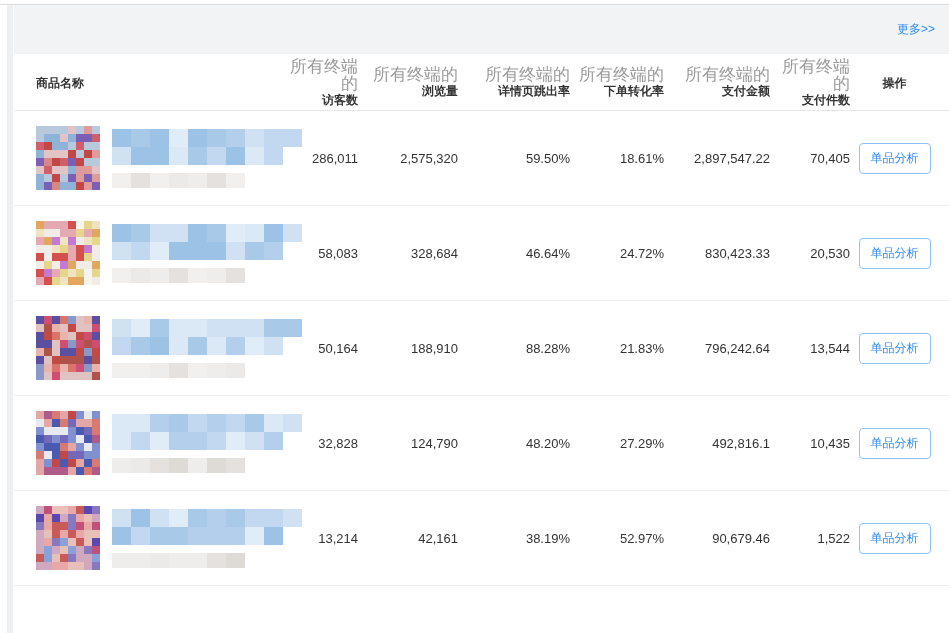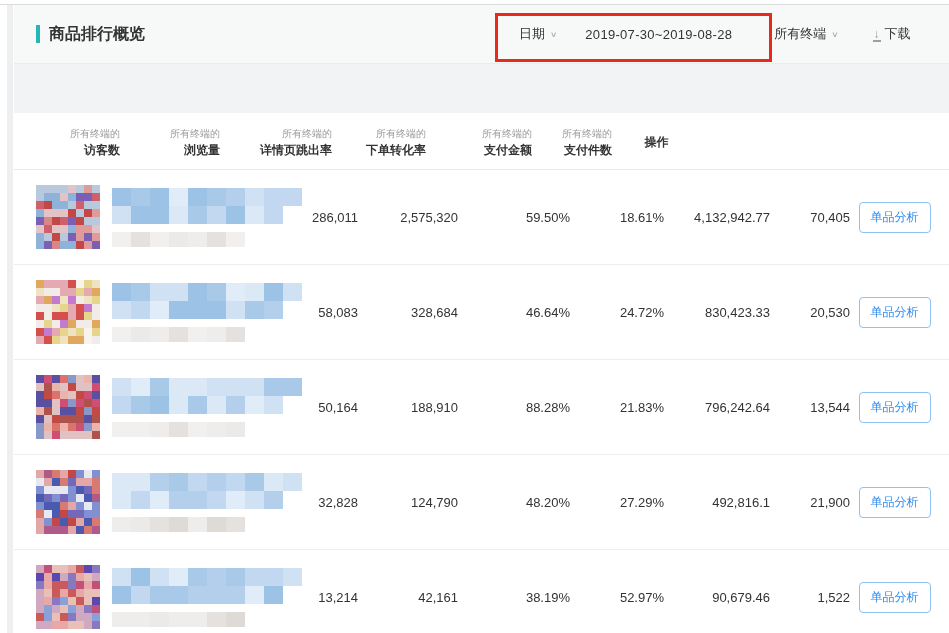--- a/index.html
+++ b/index.html
@@ -35,21 +35,21 @@
   .tab.t2 { width:173px; }
   .tab-spacer { flex:1; }
   .more-link { display:flex; align-items:center; padding-right:14px;
     color:var(--tabblue,#2d8cf0); font-size:12px; cursor:pointer; }
 
   
   .t-head { display:flex; align-items:center; padding:10px 10px 8px 22px; height:57px;
     border-bottom:1px solid #e8e8e8; }
   .col-product { width:238px; font-size:12px; font-weight:bold; color:#333; }
   .hcol { text-align:right; }
-  .hcol .group { font-size:10px; color:#9b9b9b; line-height:17px; }
+  .hcol .group { font-size:17px; color:#9b9b9b; line-height:17px; }
   .hcol .label { font-size:12px; font-weight:bold; color:#333; line-height:17px; }
   .col-op { width:89px; text-align:center; font-size:12px; font-weight:bold; color:#333; }
   .w0{width:84px}.w1{width:100px}.w2{width:112px}.w3{width:94px}.w4{width:106px}.w5{width:80px}
 
   .row { display:flex; align-items:center; height:95px; padding:0 10px 0 22px;
     border-bottom:1px solid #eeeeee; }
   .cell-product { width:238px; display:flex; align-items:center; }
   .thumb { width:64px; height:64px; flex:none; margin-right:12px; cursor:pointer;
     display:grid; grid-template-columns:repeat(8,8px); grid-auto-rows:8px; }
   .prod-text { display:flex; flex-direction:column; cursor:pointer; }
@@ -61,43 +61,28 @@
     background:#fff; border:1px solid #8fc1f2; border-radius:4px; padding:6px 11px; cursor:pointer; }
 </style>
 </head>
 <body>
 
 <div class="top-line"></div>
 <div class="left-strip"></div>
 
 <div class="content">
 
-  <div class="panel-header">
-    <span class="accent-bar"></span>
-    <span class="page-title">商品排行概览</span>
-    <div class="hdr-controls">
-      <span class="date-label">
-        <span>日期</span><span class="chev">∨</span>
-      </span>
-      <span class="date-range">2019-07-30~2019-08-28</span>
-      <span class="terminal">
-        <span>所有终端</span><span class="chev">∨</span>
-      </span>
-      <span class="download">
-        <span class="dl-icon">↓</span><span>下载</span>
-      </span>
-    </div>
-    <div class="red-box"></div>
-  </div>
 
   <div class="tab-bar">
     <div class="tab-spacer"></div>
+    <div class="more-link">更多&gt;&gt;</div>
   </div>
 
   <div class="t-head">
+    <div class="col-product">商品名称</div>
 
     <div style="display:contents" id="metric-cols"><div class="hcol w0">
           <div class="group">所有终端的</div>
           <div class="label">访客数</div>
         </div><div class="hcol w1">
           <div class="group">所有终端的</div>
           <div class="label">浏览量</div>
         </div><div class="hcol w2">
           <div class="group">所有终端的</div>
           <div class="label">详情页跳出率</div>
@@ -215,21 +200,21 @@
               <div style="background: rgb(239, 237, 235);"></div>
               <div style="background: rgb(228, 225, 222);"></div>
               <div style="background: rgb(242, 240, 238);"></div>
             </div>
       </div>
     </div>
     <div class="num w0">286,011</div>
     <div class="num w1">2,575,320</div>
     <div class="num w2">59.50%</div>
     <div class="num w3">18.61%</div>
-    <div class="num w4">4,132,942.77</div>
+    <div class="num w4">2,897,547.22</div>
     <div class="num w5">70,405</div>
     <div class="cell-op">
       <button class="analysis-btn">单品分析</button>
     </div>
   </div>
 
   <div class="row">
     <div class="cell-product">
       <div class="thumb">
             <div style="background: rgb(226, 167, 94);"></div>
@@ -558,21 +543,21 @@
               <div style="background: rgb(222, 219, 215);"></div>
               <div style="background: rgb(228, 225, 222);"></div>
             </div>
       </div>
     </div>
     <div class="num w0">32,828</div>
     <div class="num w1">124,790</div>
     <div class="num w2">48.20%</div>
     <div class="num w3">27.29%</div>
     <div class="num w4">492,816.1</div>
-    <div class="num w5">21,900</div>
+    <div class="num w5">10,435</div>
     <div class="cell-op">
       <button class="analysis-btn">单品分析</button>
     </div>
   </div>
 
   <div class="row">
     <div class="cell-product">
       <div class="thumb">
             <div style="background: rgb(208, 168, 192);"></div>
             <div style="background: rgb(192, 82, 122);"></div>

